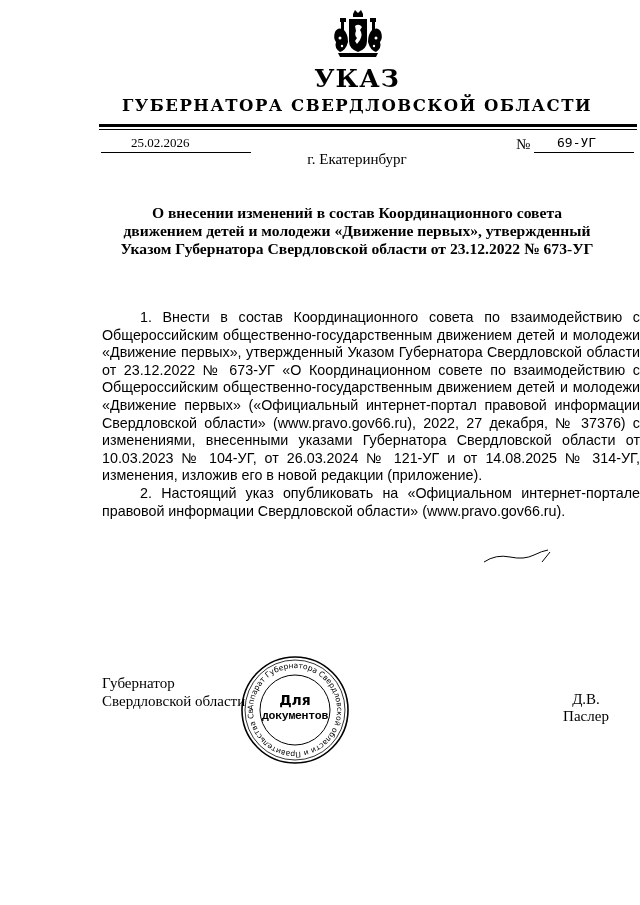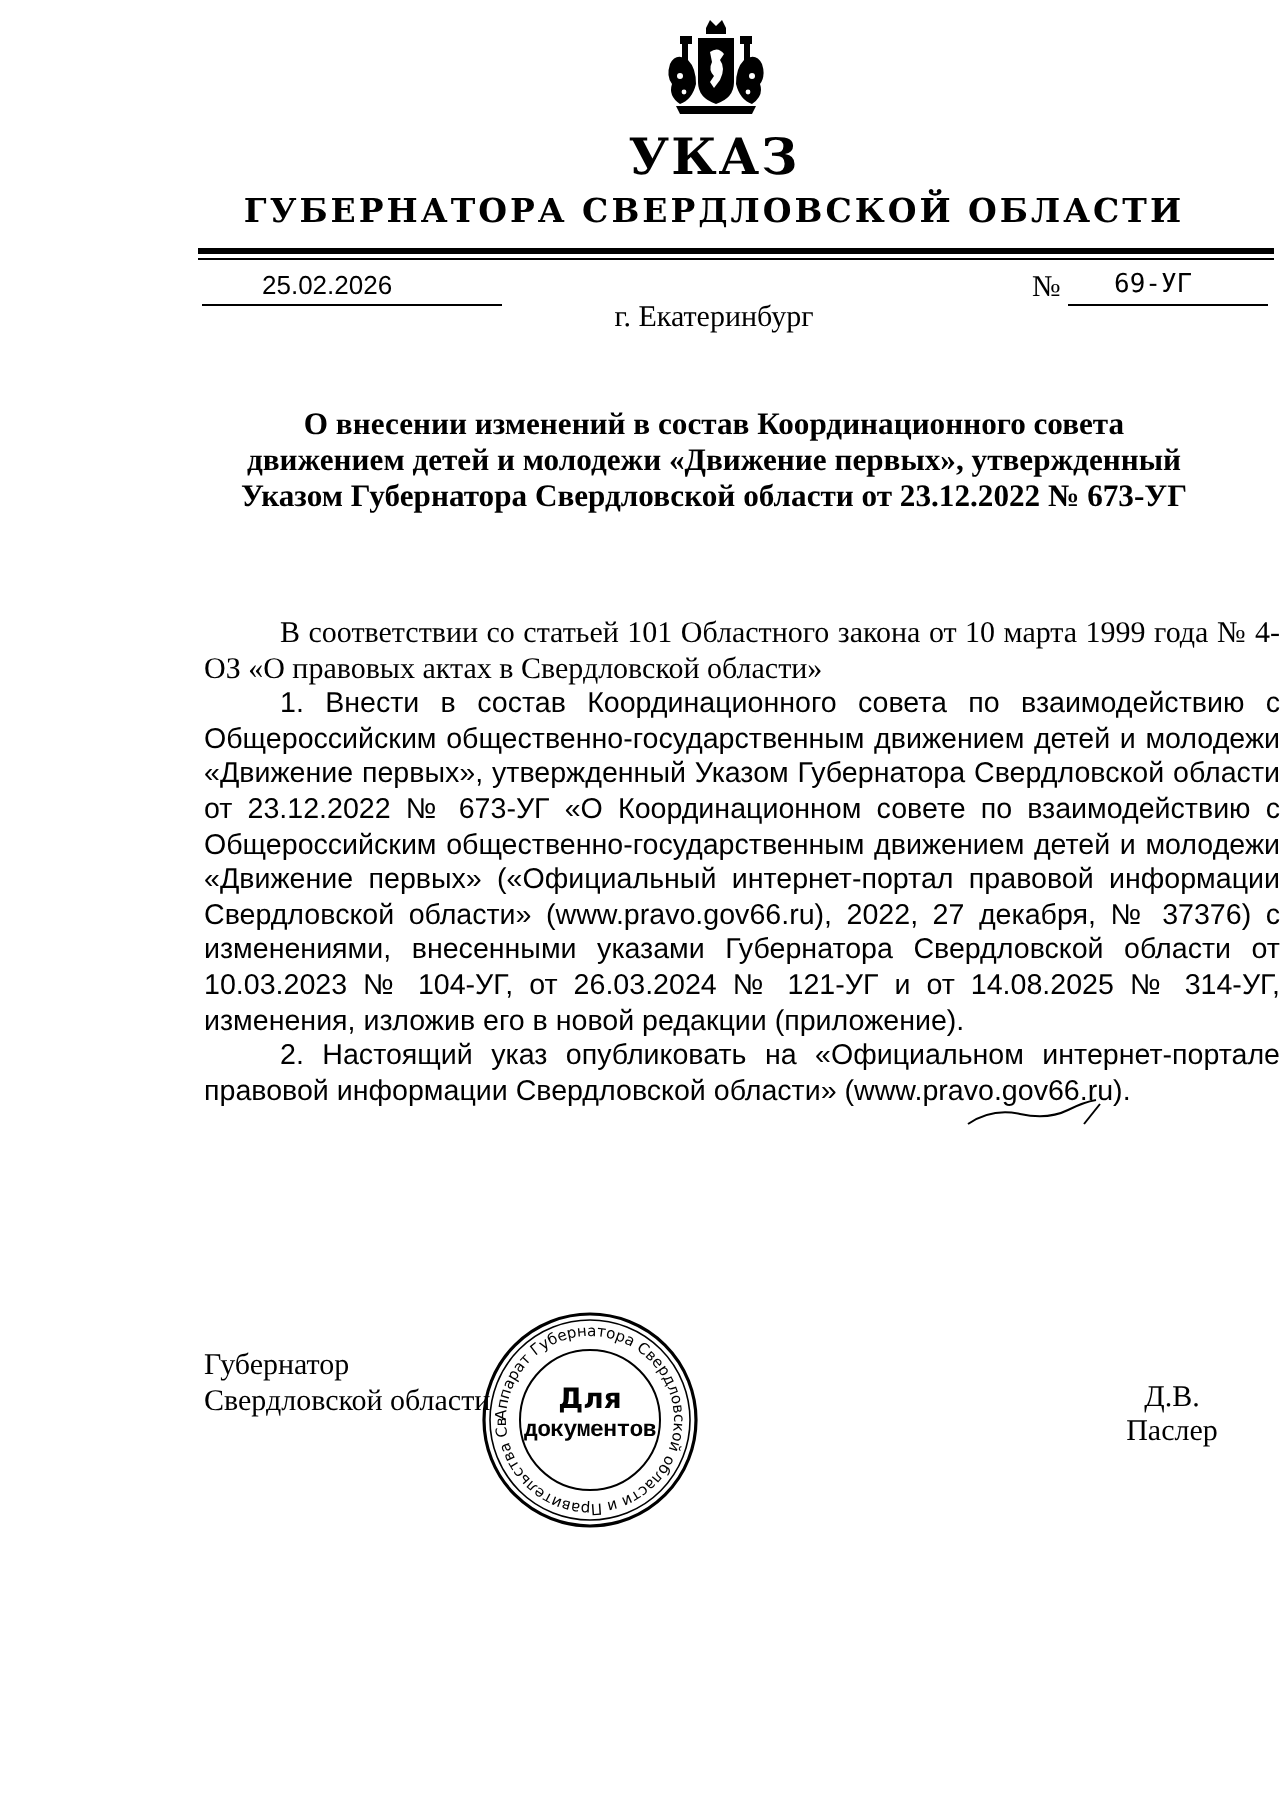--- a/index.html
+++ b/index.html
@@ -9,21 +9,21 @@
     .emblem { position: absolute; left: 305px; top: 8px; width: 52px; height: 52px; }
 
     .title-main { position: absolute; left: 0; width: 660px; top: 64px; text-align: center;
       font-family: "DejaVu Serif", serif; font-weight: bold; font-size: 25px; letter-spacing: 1px; }
     .title-sub { position: absolute; left: 0; width: 660px; top: 96px; text-align: center;
       font-family: "DejaVu Serif", serif; font-weight: bold; font-size: 16.5px; letter-spacing: 1.5px; }
 
     .rule-thick { position: absolute; left: 72px; top: 124px; width: 538px; height: 3px; background: #000; }
     .rule-thin { position: absolute; left: 72px; top: 129px; width: 538px; height: 1px; background: #000; }
 
-    .date-val { position: absolute; left: 104px; top: 135px; font-family: Liberation Sans, sans-serif; font-size: 13px; }
+    .date-val { position: absolute; left: 104px; top: 135px; font-family: Liberation Serif, serif; font-size: 13px; }
     .date-line { position: absolute; left: 74px; top: 152px; width: 150px; height: 1px; background: #000; }
     .num-sign { position: absolute; left: 489px; top: 136px; font-family: "Liberation Serif", serif; font-size: 15px; }
     .num-val { position: absolute; left: 530px; top: 135px; font-family: "DejaVu Sans Mono", monospace; font-size: 13px; }
     .num-line { position: absolute; left: 507px; top: 152px; width: 100px; height: 1px; background: #000; }
 
     .city { position: absolute; left: 0; width: 660px; top: 151px; text-align: center;
       font-family: "Liberation Serif", serif; font-size: 15px; }
 
     .subject { position: absolute; left: 80px; width: 500px; top: 204px; text-align: center;
       font-family: "Liberation Serif", serif; font-weight: bold; font-size: 15.6px; line-height: 18px; }
@@ -92,21 +92,20 @@
 
   <div class="city">г. Екатеринбург</div>
 
   <div class="subject">
     <div>О внесении изменений в состав Координационного совета</div>
     <div>движением детей и молодежи «Движение первых», утвержденный</div>
     <div>Указом Губернатора Свердловской области от 23.12.2022 № 673-УГ</div>
   </div>
 
   <div class="body">
-    <div class="para indent serif">В соответствии со статьей 101 Областного закона от 10 марта 1999 года № 4-ОЗ «О правовых актах в Свердловской области»</div>
     <div class="para indent">1. Внести в состав Координационного совета по взаимодействию с Общероссийским общественно-государственным движением детей и молодежи «Движение первых», утвержденный Указом Губернатора Свердловской области от 23.12.2022 № 673-УГ «О Координационном совете по взаимодействию с Общероссийским общественно-государственным движением детей и молодежи «Движение первых» («Официальный интернет-портал правовой информации Свердловской области» (www.pravo.gov66.ru), 2022, 27 декабря, № 37376) с изменениями, внесенными указами Губернатора Свердловской области от 10.03.2023 № 104-УГ, от 26.03.2024 № 121-УГ и от 14.08.2025 № 314-УГ, изменения, изложив его в новой редакции (приложение).</div>
     <div class="para indent">2. Настоящий указ опубликовать на «Официальном интернет-портале правовой информации Свердловской области» (www.pravo.gov66.ru).</div>
   </div>
 
   <svg class="squiggle" viewBox="0 0 70 20">
     <path d="M2 14 Q14 6 28 9 Q42 12 52 7 Q60 3 66 2" fill="none" stroke="#000" stroke-width="1"></path>
     <path d="M60 14 L68 4" fill="none" stroke="#000" stroke-width="1"></path>
   </svg>
 
   <div class="sig-title">

